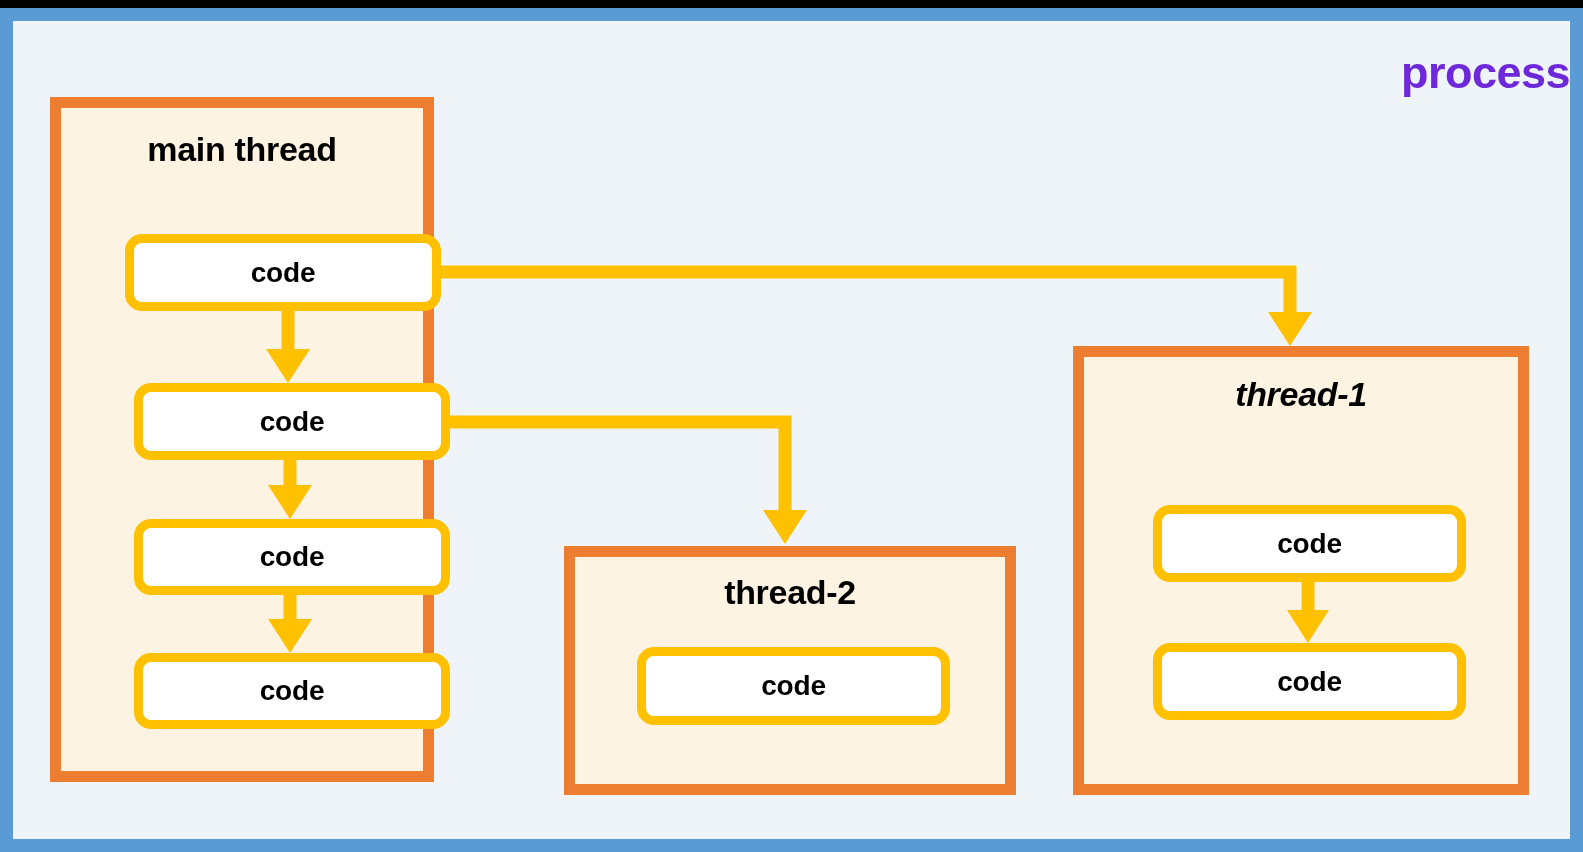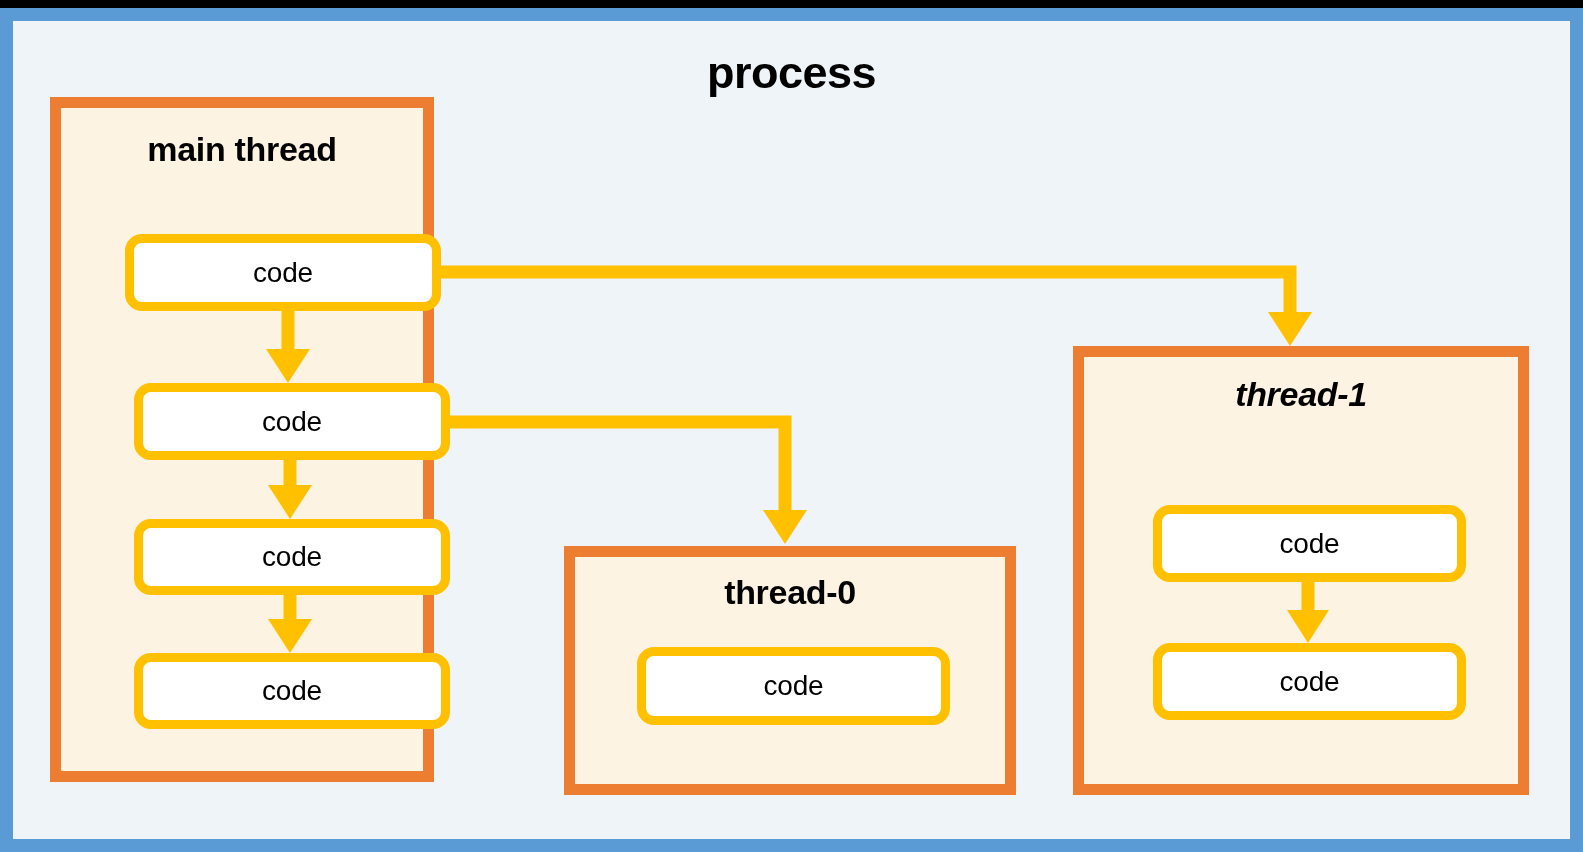--- a/index.html
+++ b/index.html
@@ -32,24 +32,24 @@
     box-sizing: border-box;
     border: 13px solid #5b9bd5;
     background: #eff4f9;
   }
 
   .process-title {
     position: absolute;
     left: 0;
     top: 26px;
     width: 100%;
-    text-align: center;
+    text-align: right;
     font-size: 45px;
     font-weight: bold;
-    color: #000000;
+    color: #6d28d9;
     letter-spacing: -0.5px;
   }
 
   
   .thread-box {
     position: absolute;
     box-sizing: border-box;
     border: 11px solid #ed7d31;
     background: #fdf3e3;
   }
@@ -77,21 +77,21 @@
   .code-box {
     position: absolute;
     box-sizing: border-box;
     background: #ffffff;
     border: 9px solid #ffc000;
     border-radius: 17px;
     display: flex;
     align-items: center;
     justify-content: center;
     font-size: 28px;
-    font-weight: normal;
+    font-weight: bold;
     color: #000000;
     letter-spacing: -0.2px;
   }
 
   
   #mt-code-0 { left: 125px; top: 234px; width: 316px; height: 77px; }
   #mt-code-1 { left: 134px; top: 383px; width: 316px; height: 77px; }
   #mt-code-2 { left: 134px; top: 519px; width: 316px; height: 76px; }
   #mt-code-3 { left: 134px; top: 653px; width: 316px; height: 76px; }
 
@@ -119,21 +119,21 @@
 
   <div class="process-box">
     <div class="process-title">process</div>
   </div>
 
   <div class="thread-box" id="main-thread-box">
     <div class="thread-title" id="main-thread-title">main thread</div>
   </div>
 
   <div class="thread-box" id="thread-0-box">
-    <div class="thread-title" id="thread-0-title">thread-0</div>
+    <div class="thread-title" id="thread-0-title">thread-2</div>
   </div>
 
   <div class="thread-box" id="thread-1-box">
     <div class="thread-title" id="thread-1-title">thread-1</div>
   </div>
 
   <div class="code-box" id="mt-code-0">code</div>
   <div class="code-box" id="mt-code-1">code</div>
   <div class="code-box" id="mt-code-2">code</div>
   <div class="code-box" id="mt-code-3">code</div>

